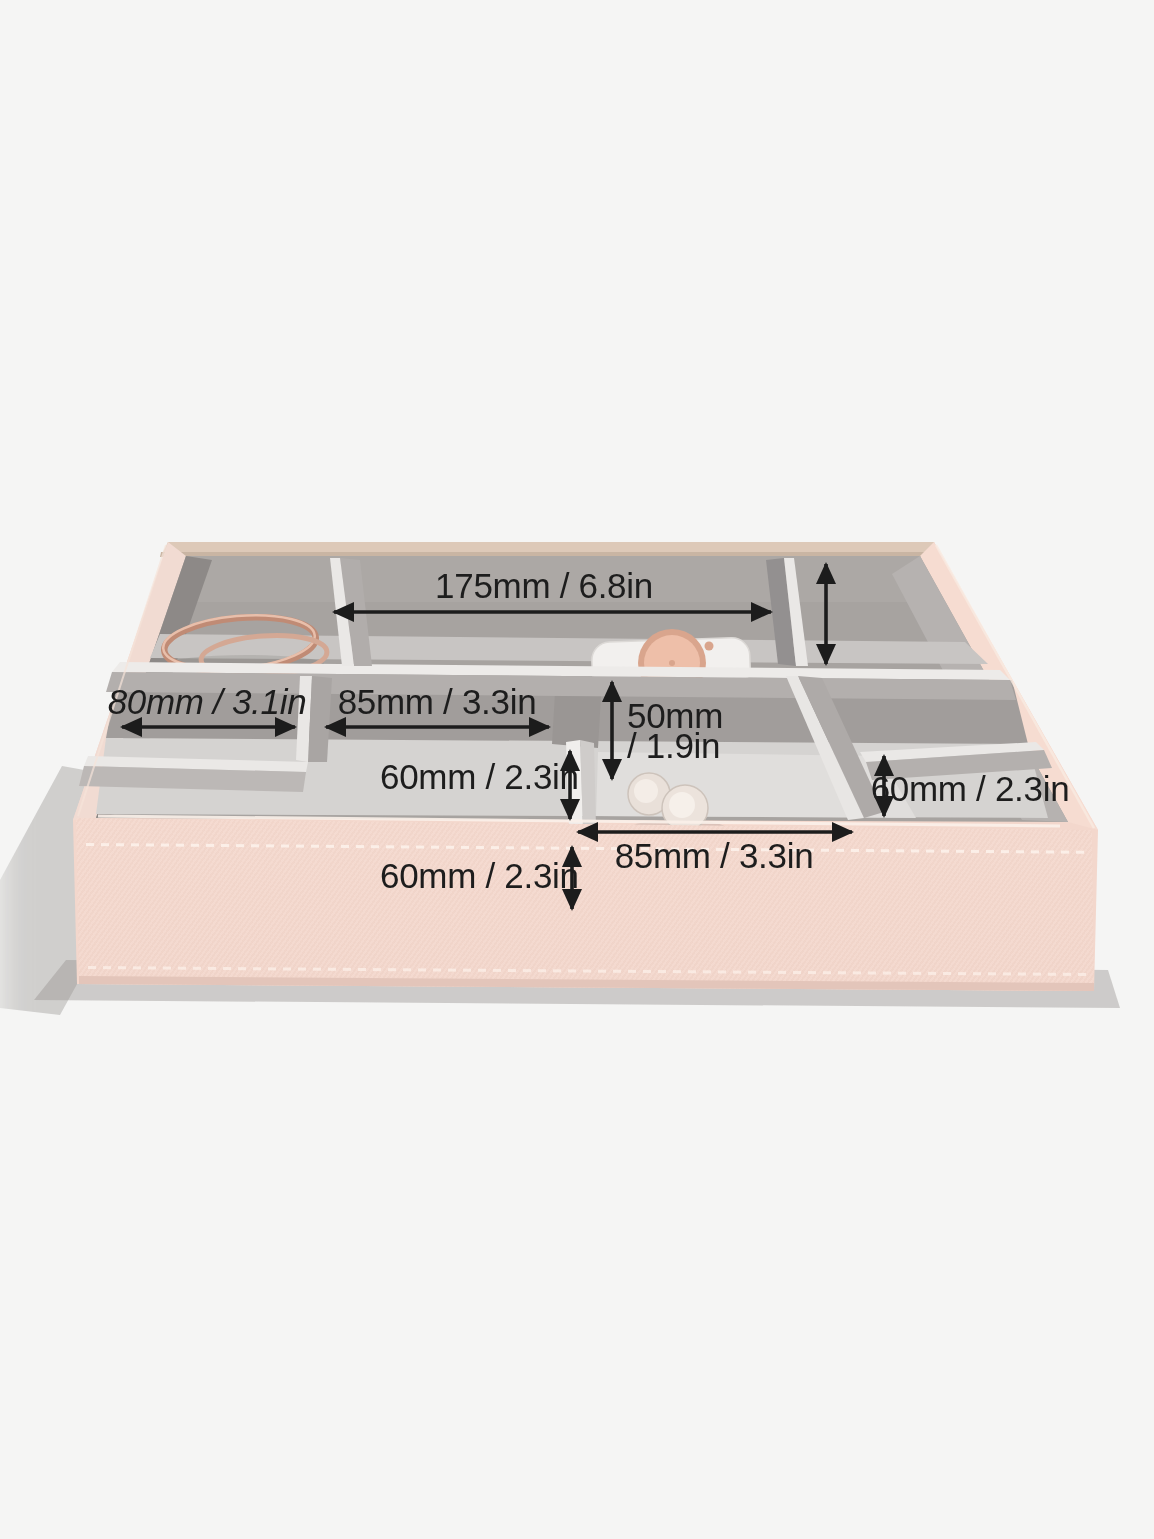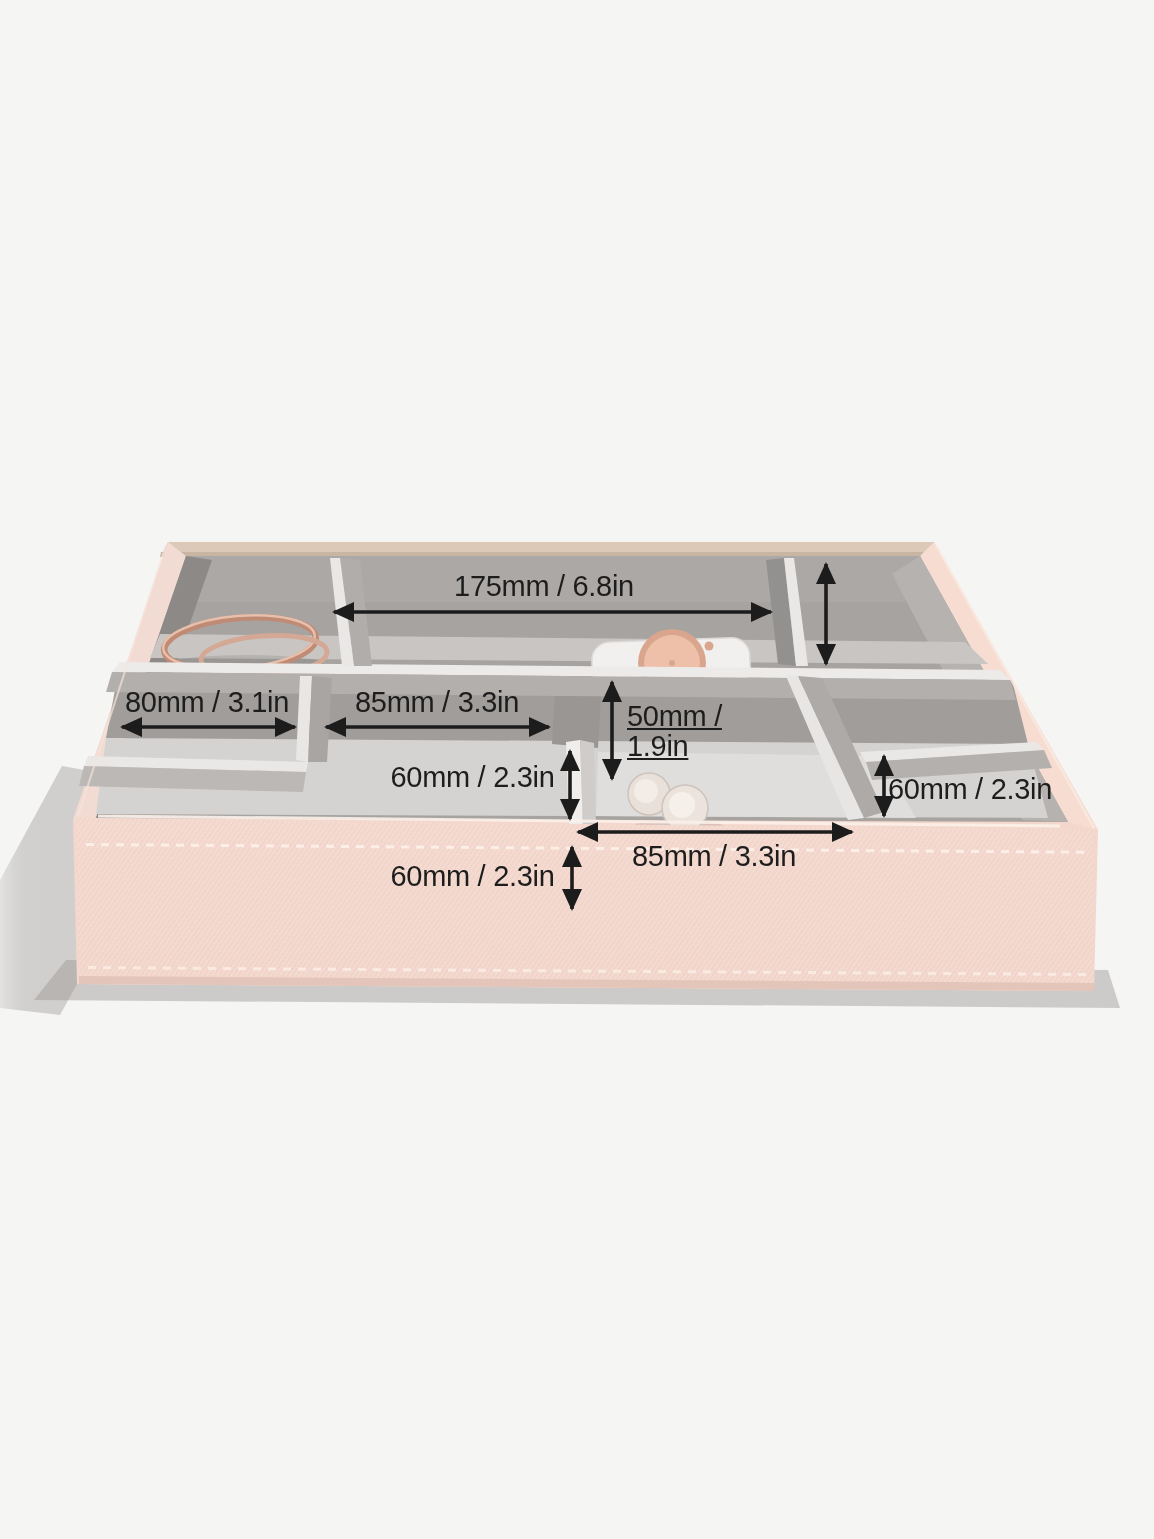--- a/index.html
+++ b/index.html
@@ -2,21 +2,21 @@
 <html><head>
 <meta charset="utf-8">
 <style>
   html,body{margin:0;padding:0;background:#e9e9e8;}
   .canvas{
     position:relative;width:1154px;height:1539px;overflow:hidden;
     background:#f5f5f4;font-family:"Liberation Sans",sans-serif;
   }
   .p{position:absolute;inset:0;}
   .lbl{
-    position:absolute;color:#1d1d1d;font-size:29px;line-height:30px;
+    position:absolute;color:#1d1d1d;font-size:35px;line-height:30px;
     letter-spacing:-0.3px;font-weight:400;
   }
   .lbl.c{text-align:center;white-space:nowrap;}
   .stitch{position:absolute;height:3px;transform-origin:left center;
     background:repeating-linear-gradient(90deg, rgba(252,240,233,0.95) 0 8px, rgba(240,205,192,0) 8px 15px);}
   .shadow-left{position:absolute;inset:0;
     clip-path:polygon(0px 880px,62px 766px,185px 788px,60px 1015px,0px 1008px);
     background:rgba(148,145,142,0.38);filter:blur(16px);}
   .shadow-bottom{position:absolute;inset:0;
     clip-path:polygon(66px 960px,1108px 970px,1120px 1008px,34px 1000px);
@@ -114,21 +114,21 @@
       <line x1="326" y1="727" x2="549" y2="727" marker-start="url(#ah)" marker-end="url(#ah)"></line>
       <line x1="612" y1="682" x2="612" y2="779" marker-start="url(#ah)" marker-end="url(#ah)"></line>
       <line x1="570" y1="751" x2="570" y2="819" marker-start="url(#ah)" marker-end="url(#ah)"></line>
       <line x1="884" y1="756" x2="884" y2="816" marker-start="url(#ah)" marker-end="url(#ah)"></line>
       <line x1="578" y1="832" x2="852" y2="832" marker-start="url(#ah)" marker-end="url(#ah)"></line>
       <line x1="572" y1="847" x2="572" y2="909" marker-start="url(#ah)" marker-end="url(#ah)"></line>
     </g>
   </svg>
 
   <div class="lbl c" style="left:394px;top:571px;width:300px;">175mm / 6.8in</div>
-  <div class="lbl c" style="left:107px;top:687px;width:200px;">80mm / 3.1in</div>
+  <div class="lbl c" style="left:107px;top:687px;width:200px;font-style:italic;">80mm / 3.1in</div>
   <div class="lbl c" style="left:337px;top:687px;width:200px;">85mm / 3.3in</div>
-  <div class="lbl" style="left:627px;top:701px;width:108px;text-decoration:underline;">50mm / 1.9in</div>
+  <div class="lbl" style="left:627px;top:701px;width:108px;">50mm / 1.9in</div>
   <div class="lbl c" style="left:380px;top:762px;width:185px;">60mm / 2.3in</div>
   <div class="lbl c" style="left:870px;top:774px;width:200px;">60mm / 2.3in</div>
   <div class="lbl c" style="left:604px;top:841px;width:220px;">85mm / 3.3in</div>
   <div class="lbl c" style="left:380px;top:861px;width:185px;">60mm / 2.3in</div>
 
 </div>
 
 </body></html>

